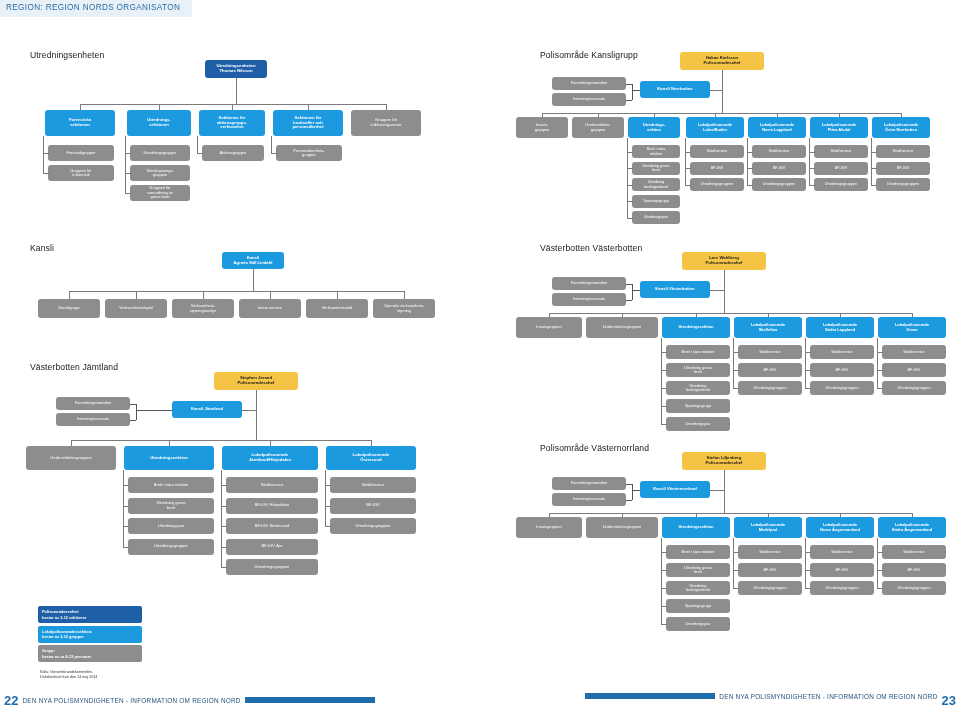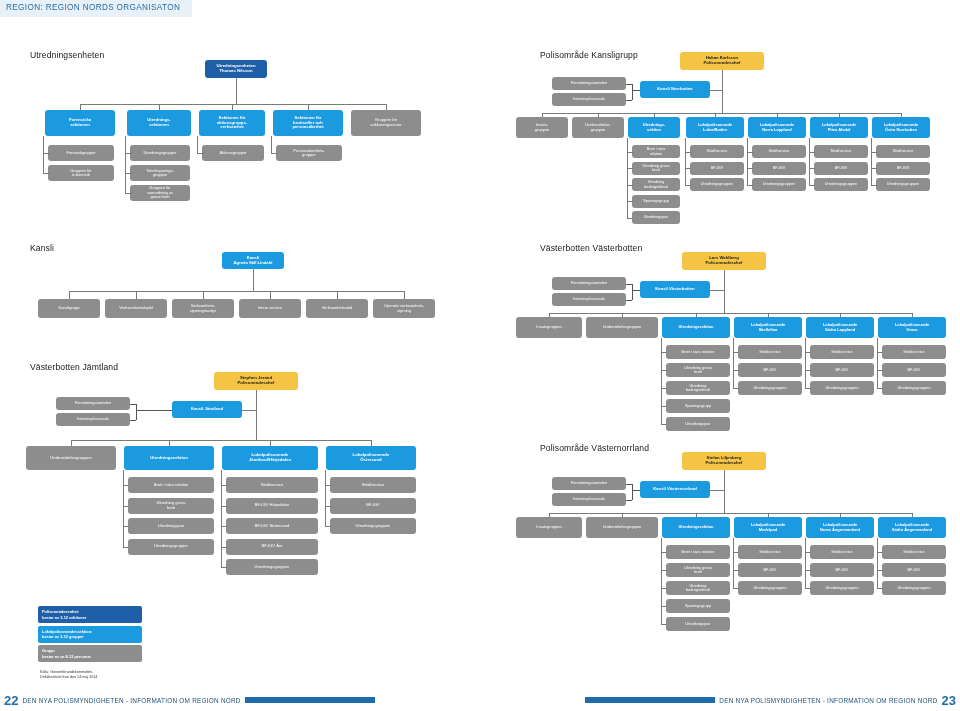--- a/index.html
+++ b/index.html
@@ -60,21 +60,21 @@
   .lg-1 { background: #1f5fa8; }
   .lg-2 { background: #1b9ae0; }
   .lg-3 { background: #8d8d8d; }
   .lg-src {
     position: absolute; font-size: 3.7px; color: #333; line-height: 1.5;
   }
 
   
   .footer { position: absolute; bottom: 4px; height: 14px; }
   .f-left { left: 4px; display: flex; align-items: center; gap: 4px; }
-  .f-right { right: 4px; display: flex; align-items: center; gap: 4px; }
+  .f-right { right: 4px; display: flex; gap: 4px; }
   .f-num { font-size: 13px; font-weight: bold; color: #1f6cab; }
   .f-txt { font-size: 6.4px; color: #1f4f7a; letter-spacing: .25px; white-space: nowrap; }
   .f-bar { width: 130px; height: 6px; background: #1f6cab; }
   .page-divider {
     position: absolute; left: 480px; top: 0; width: 1px; height: 711px;
     background: #ffffff;
   }
 </style>
 </head>
 <body>

